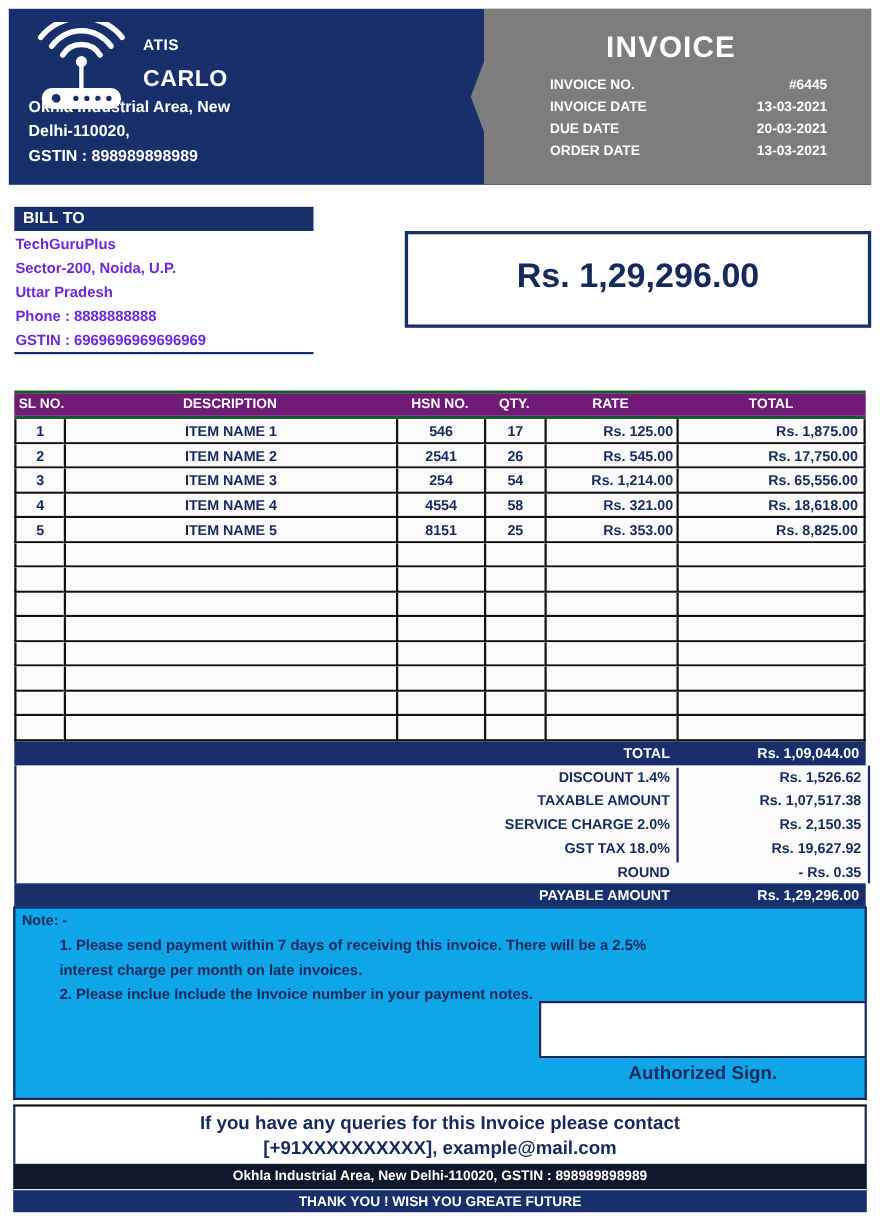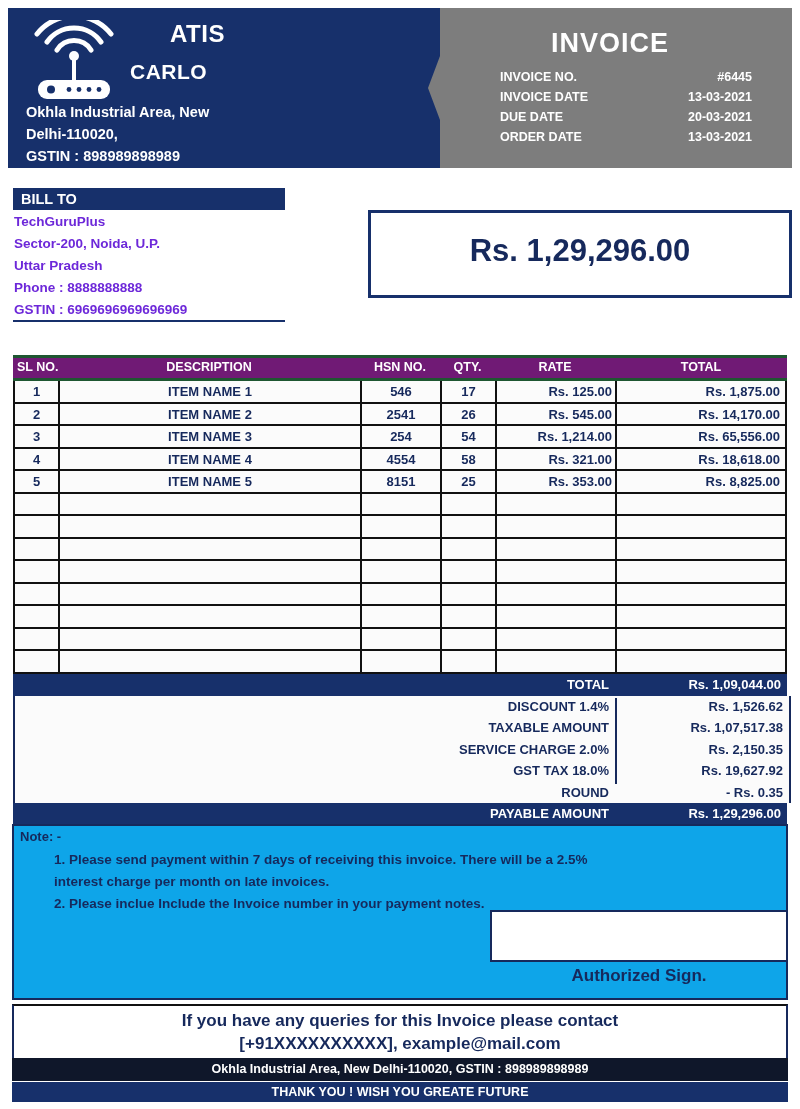--- a/index.html
+++ b/index.html
@@ -10,29 +10,29 @@
   }
   
   #header{
     position:absolute;left:8px;top:8px;width:784px;height:160px;
     background:#17306b;overflow:hidden;
   }
   #logo{
     position:absolute;left:18px;top:12px;width:96px;height:96px;
   }
   #brand-atis{
-    position:absolute;left:122px;top:12px;color:#ffffff;
-    font-size:24px;font-weight:bold;letter-spacing:.5px;margin-left:40px;
+    position:absolute;left:122px;top:24px;color:#ffffff;
+    font-size:14px;font-weight:bold;letter-spacing:.5px;
   }
   #brand-carlo{
     position:absolute;left:122px;top:52px;color:#ffffff;
     font-size:21px;font-weight:bold;letter-spacing:.5px;
   }
   .hdr-addr{
-    position:absolute;left:18px;color:#ffffff;font-size:14.5px;font-weight:bold;margin-top:14px;
+    position:absolute;left:18px;color:#ffffff;font-size:14.5px;font-weight:bold;
   }
   #addr1{top:82px;}
   #addr2{top:104px;}
   #addr3{top:126px;}
 
   #gray-panel{
     position:absolute;left:420px;top:0;width:364px;height:160px;
     background:#7d7d7d;
     clip-path:polygon(12px 0, 364px 0, 364px 160px, 12px 160px, 12px 112px, 0px 80px, 12px 48px);
   }
@@ -281,21 +281,21 @@
           <div class="cell c-qty">17</div>
           <div class="cell c-rate">Rs. 125.00</div>
           <div class="cell c-total">Rs. 1,875.00</div>
         </div>
         <div class="trow">
           <div class="cell c-sl">2</div>
           <div class="cell c-desc">ITEM NAME 2</div>
           <div class="cell c-hsn">2541</div>
           <div class="cell c-qty">26</div>
           <div class="cell c-rate">Rs. 545.00</div>
-          <div class="cell c-total">Rs. 14,170.00</div>
+          <div class="cell c-total">Rs. 17,750.00</div>
         </div>
         <div class="trow">
           <div class="cell c-sl">3</div>
           <div class="cell c-desc">ITEM NAME 3</div>
           <div class="cell c-hsn">254</div>
           <div class="cell c-qty">54</div>
           <div class="cell c-rate">Rs. 1,214.00</div>
           <div class="cell c-total">Rs. 65,556.00</div>
         </div>
         <div class="trow">

